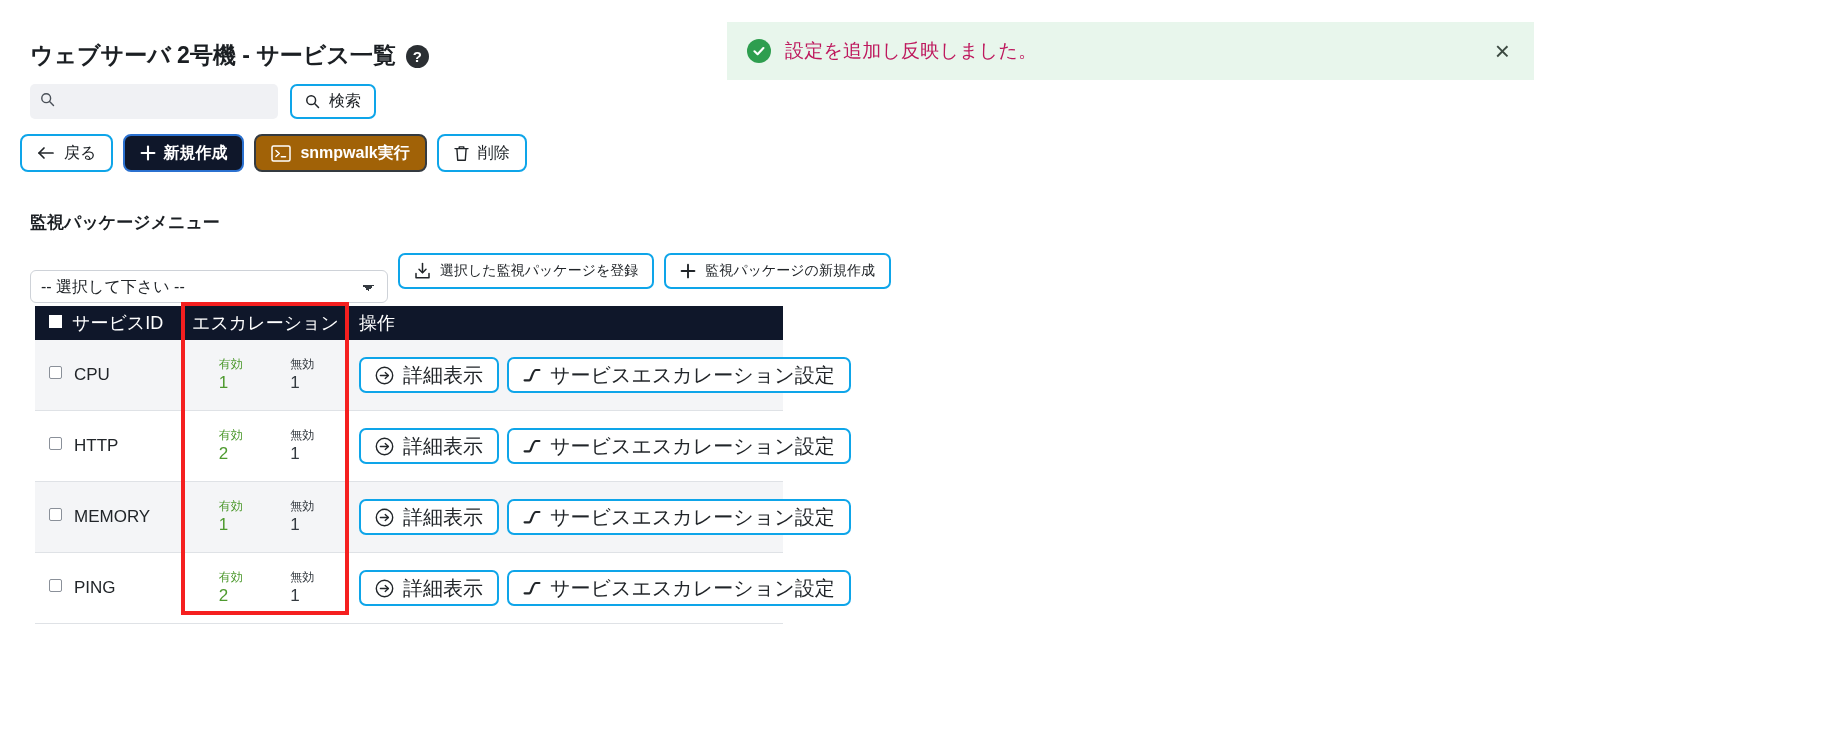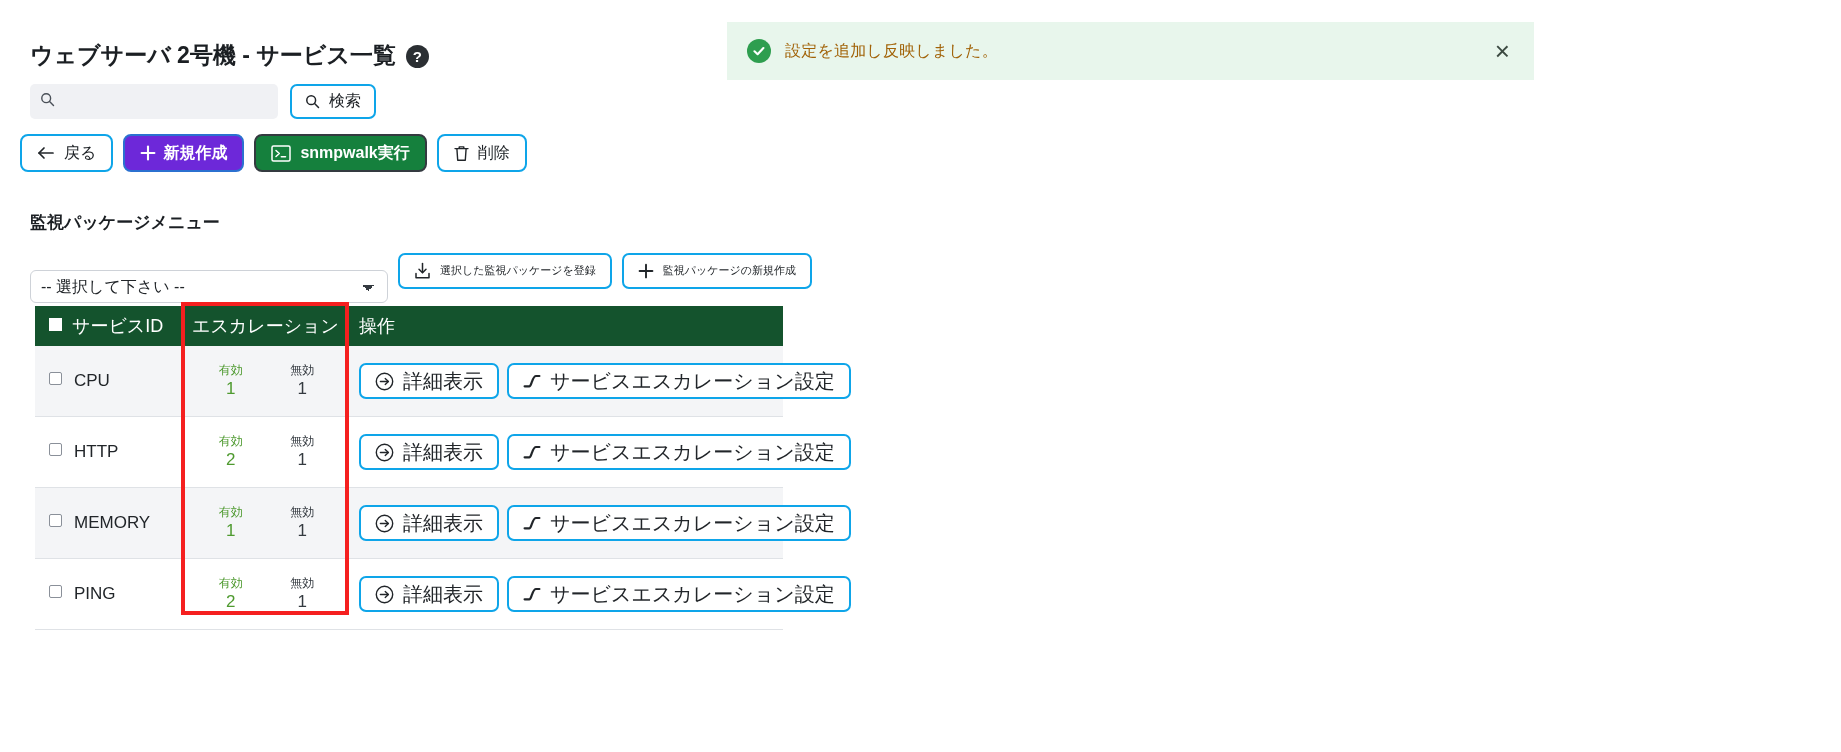--- a/index.html
+++ b/index.html
@@ -21,21 +21,21 @@
     display: flex; align-items: center;
     padding: 0 20px;
   }
   .toast-check {
     width: 24px; height: 24px; border-radius: 50%;
     background: #2e9e4f; flex: 0 0 auto;
     display: flex; align-items: center; justify-content: center;
     margin-right: 14px;
   }
   .toast-check svg { display: block; }
-  .toast-msg { font-size: 16px; color: #a16207; letter-spacing: .2px; }
+  .toast-msg { font-size: 19px; color: #be185d; letter-spacing: .2px; }
   .toast-close {
     margin-left: auto; font-size: 26px; line-height: 1;
     color: #3c4a41; cursor: pointer; font-weight: 300;
     padding: 0 4px;
   }
 
   
   .title-row {
     position: absolute; left: 30px; top: 40px;
     display: flex; align-items: center; gap: 10px;
@@ -74,24 +74,24 @@
   }
   .btn svg { display: block; flex: 0 0 auto; }
 
   
   .action-row {
     position: absolute; left: 20px; top: 134px;
     display: flex; align-items: center; gap: 10px;
   }
   .action-row .btn { height: 38px; font-size: 16px; padding: 0 15px; border-radius: 8px; }
   .btn-primary {
-    background: #6d28d9; border-color: #2b71d0; color: #fff; font-weight: bold; gap: 7px;
+    background: #0f172a; border-color: #2b71d0; color: #fff; font-weight: bold; gap: 7px;
   }
   .btn-dark {
-    background: #15803d; border-color: #343a40; color: #fff; font-weight: bold;
+    background: #a16207; border-color: #343a40; color: #fff; font-weight: bold;
   }
 
   
   .pkg-label {
     position: absolute; left: 30px; top: 211px;
     font-size: 17px; font-weight: bold; color: #1b1f23;
   }
   .pkg-row {
     position: absolute; left: 30px; top: 238px;
     display: flex; align-items: center; gap: 10px;
@@ -104,29 +104,29 @@
     appearance: none; -webkit-appearance: none;
     background-image:
       linear-gradient(45deg, transparent 50%, #343a40 50%),
       linear-gradient(135deg, #343a40 50%, transparent 50%);
     background-position: calc(100% - 19px) 14px, calc(100% - 13px) 14px;
     background-size: 6px 6px, 6px 6px;
     background-repeat: no-repeat;
     cursor: pointer;
     margin-top: 32px;
   }
-  .pkg-row .btn { height: 36px; font-size: 11px; padding: 0 14px; }
+  .pkg-row .btn { height: 36px; font-size: 14px; padding: 0 14px; }
 
   
   .table-wrap { position: absolute; left: 35px; top: 306px; width: 748px; }
   table { border-collapse: collapse; width: 748px; table-layout: fixed; }
   thead th {
-    background: #14532d; color: #fff;
+    background: #0f172a; color: #fff;
     font-size: 18px; font-weight: normal; text-align: left;
-    height: 40px; padding: 0 10px; vertical-align: middle;
+    height: 34px; padding: 0 10px; vertical-align: middle;
   }
   th.col-id { width: 148px; padding-left: 14px; }
   th.col-esc { width: 167px; padding-left: 9px; }
   th.col-ops { width: 433px; padding-left: 9px; margin-top: 25px; }
   .hdr-check {
     display: inline-block; width: 13px; height: 13px;
     background: #fff; margin-right: 10px; vertical-align: 1px;
     cursor: pointer;
   }
   tbody tr { height: 67px; }
@@ -137,21 +137,21 @@
     vertical-align: middle; padding: 17px 10px;
   }
   td.cell-id { padding-left: 14px; font-size: 17px; }
   .row-check {
     display: inline-block; width: 13px; height: 13px;
     border: 1px solid #8a9099; border-radius: 2px; background: #fff;
     margin-right: 12px; vertical-align: 1px; cursor: pointer;
   }
   .esc-cell { padding: 0 !important; }
   .esc-inner { display: flex; justify-content: space-around; padding: 0 12px; }
-  .esc-item { text-align: center; line-height: 1.25; }
+  .esc-item { line-height: 1.25; }
   .esc-item .lbl { font-size: 12px; }
   .esc-item .num { font-size: 17px; }
   .esc-on  .lbl, .esc-on  .num { color: #4e9a2f; }
   .esc-off .lbl, .esc-off .num { color: #343a40; }
   .ops-cell { padding-left: 9px !important; }
   .ops-inner { display: flex; align-items: center; gap: 8px; }
   .ops-inner .btn { height: 36px; font-size: 20px; padding: 0 14px; border-radius: 7px; }
 
   
   .annot {

